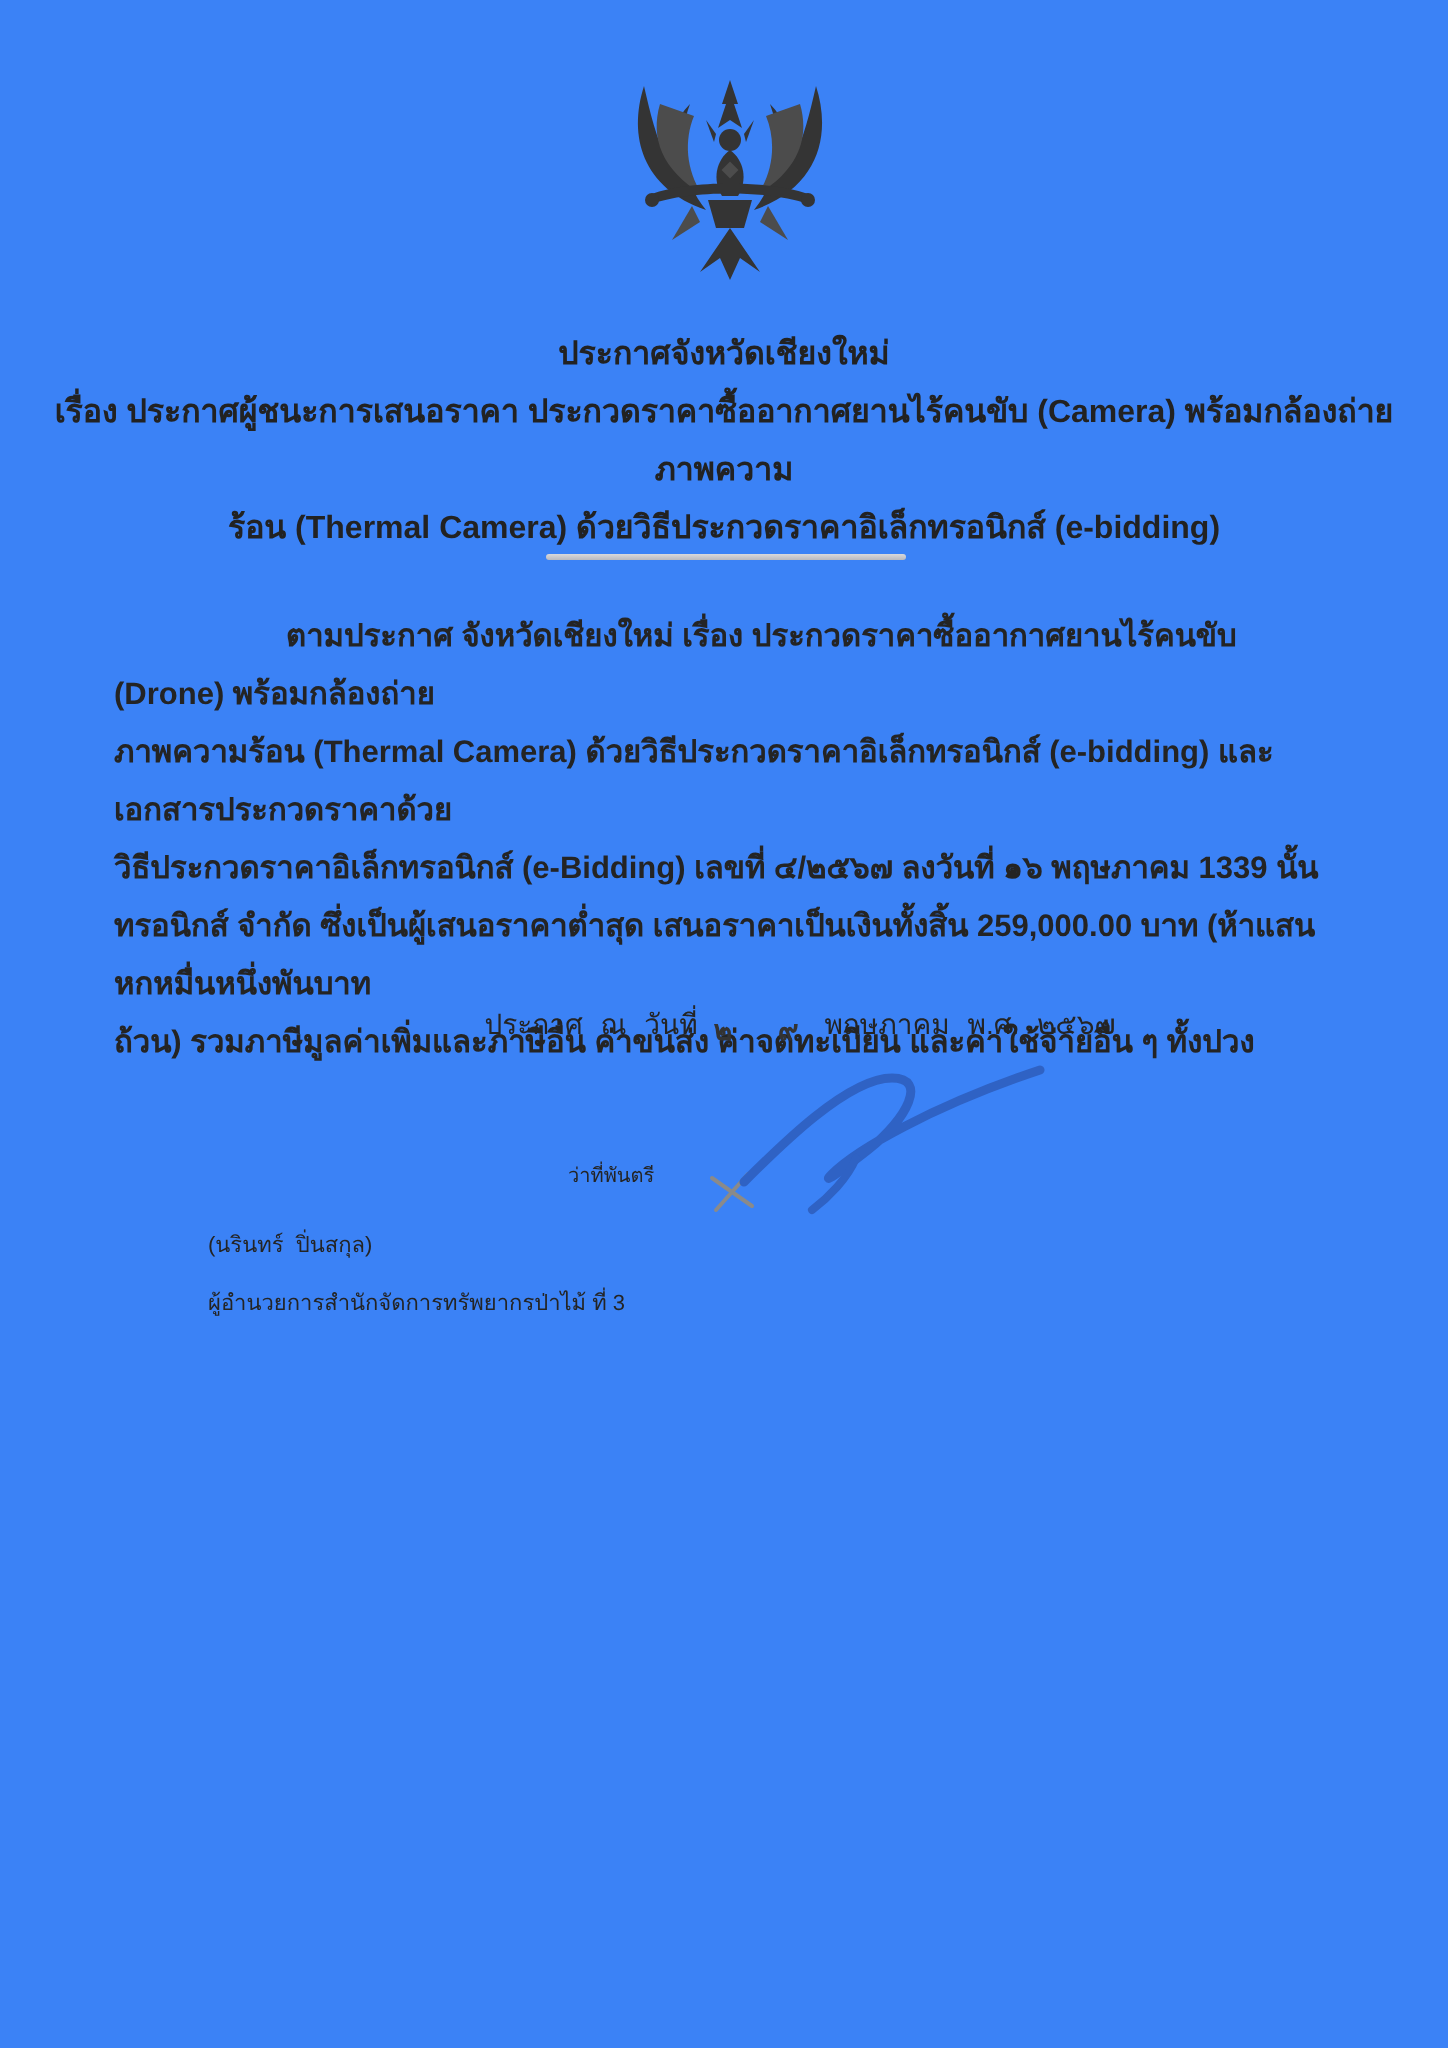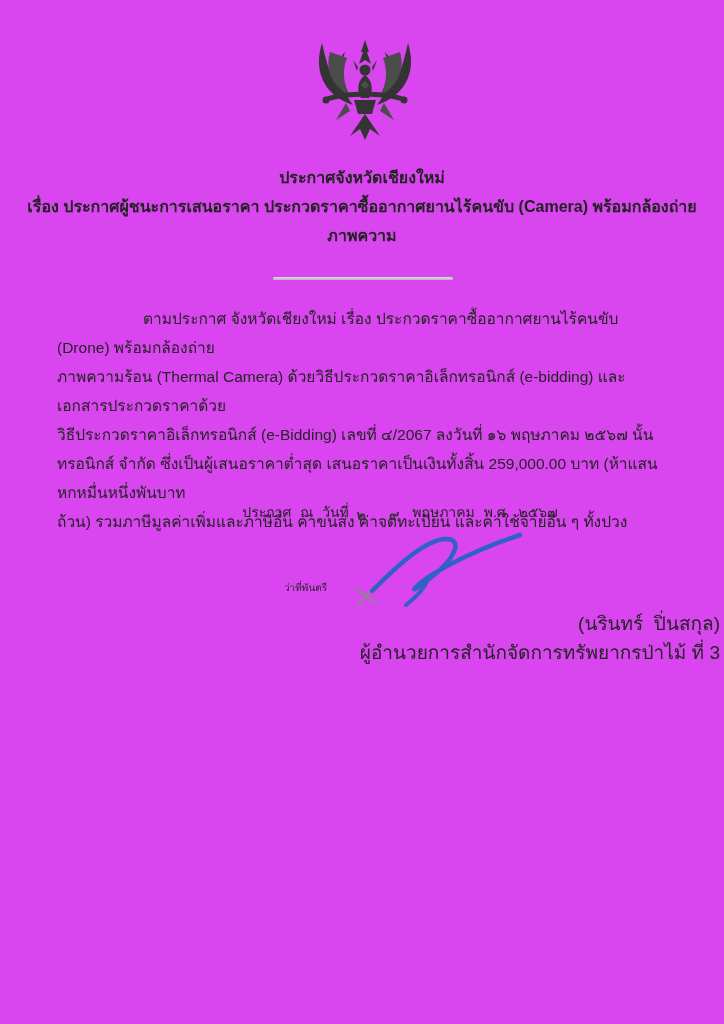--- a/index.html
+++ b/index.html
@@ -2,21 +2,21 @@
 <html><head>
 <meta charset="utf-8">
 <style>
   * { margin: 0; padding: 0; box-sizing: border-box; }
   html, body { background: #e8e8e8; }
   .page {
     position: relative;
     width: 724px;
     height: 1024px;
     margin: 0 auto;
-    background: #d946ef;
+    background: #3b82f6;
     font-family: "Liberation Sans", sans-serif;
     color: #1f1f1f;
     overflow: hidden;
   }
   .emblem {
     position: absolute;
     left: 308px;
     top: 40px;
     width: 114px;
     height: 106px;
@@ -43,21 +43,21 @@
   }
   .body-block {
     position: absolute;
     top: 304px;
     left: 57px;
     width: 612px;
     font-size: 15.5px;
     line-height: 29px;
     color: #242424;
   }
-  .body-line { white-space: pre-wrap; }
+  .body-line { white-space: pre-wrap; font-weight: bold; }
   .indent { text-indent: 86px; }
   .date-line {
     position: absolute;
     top: 498px;
     left: 76px;
     width: 648px;
     text-align: center;
     font-size: 14px;
     line-height: 29px;
     word-spacing: 5px;
@@ -88,24 +88,24 @@
   .sig-stroke {
     position: absolute;
     left: 362px;
     top: 527px;
     width: 168px;
     height: 86px;
   }
   .sign-block {
     position: absolute;
     top: 609px;
-    left: 116px;
+    left: 104px;
     width: 604px;
-    text-align: right;
-    font-size: 19px;
+    text-align: left;
+    font-size: 11px;
     line-height: 29px;
     color: #242424;
   }
   .sign-block div { white-space: pre-wrap; }
 </style>
 </head>
 <body>
 
 <div class="page">
 
@@ -139,28 +139,29 @@
         <path d="M76 63 L86 80 L72 71 Z" fill="#4c4c4c"></path>
 
         <path d="M57 74 L42 96 L52 89 L57 100 L62 89 L72 96 Z"></path>
       </g>
     </svg>
   </div>
 
   <div class="title-block">
     <div>ประกาศจังหวัดเชียงใหม่</div>
     <div>เรื่อง ประกาศผู้ชนะการเสนอราคา ประกวดราคาซื้ออากาศยานไร้คนขับ (Camera) พร้อมกล้องถ่ายภาพความ</div>
+    <div>ร้อน (Thermal Camera) ด้วยวิธีประกวดราคาอิเล็กทรอนิกส์ (e-bidding)</div>
   </div>
 
   <div class="divider"></div>
 
   <div class="body-block">
     <div class="body-line indent">ตามประกาศ จังหวัดเชียงใหม่ เรื่อง ประกวดราคาซื้ออากาศยานไร้คนขับ (Drone) พร้อมกล้องถ่าย</div>
     <div class="body-line">ภาพความร้อน (Thermal Camera) ด้วยวิธีประกวดราคาอิเล็กทรอนิกส์ (e-bidding) และเอกสารประกวดราคาด้วย</div>
-    <div class="body-line">วิธีประกวดราคาอิเล็กทรอนิกส์ (e-Bidding) เลขที่ ๔/2067 ลงวันที่ ๑๖ พฤษภาคม ๒๕๖๗ นั้น</div>
+    <div class="body-line">วิธีประกวดราคาอิเล็กทรอนิกส์ (e-Bidding) เลขที่ ๔/๒๕๖๗ ลงวันที่ ๑๖ พฤษภาคม 1339 นั้น</div>
     <div class="body-line">ทรอนิกส์ จำกัด ซึ่งเป็นผู้เสนอราคาต่ำสุด เสนอราคาเป็นเงินทั้งสิ้น 259,000.00 บาท (ห้าแสนหกหมื่นหนึ่งพันบาท</div>
     <div class="body-line">ถ้วน) รวมภาษีมูลค่าเพิ่มและภาษีอื่น ค่าขนส่ง ค่าจดทะเบียน และค่าใช้จ่ายอื่น ๆ ทั้งปวง</div>
   </div>
 
   <div class="date-line">
     <span>ประกาศ ณ วันที่</span><span class="stamped">๒ ๙</span><span>พฤษภาคม พ.ศ. ๒๕๖๗</span>
   </div>
 
   <div class="sig-rank">ว่าที่พันตรี</div>
 

